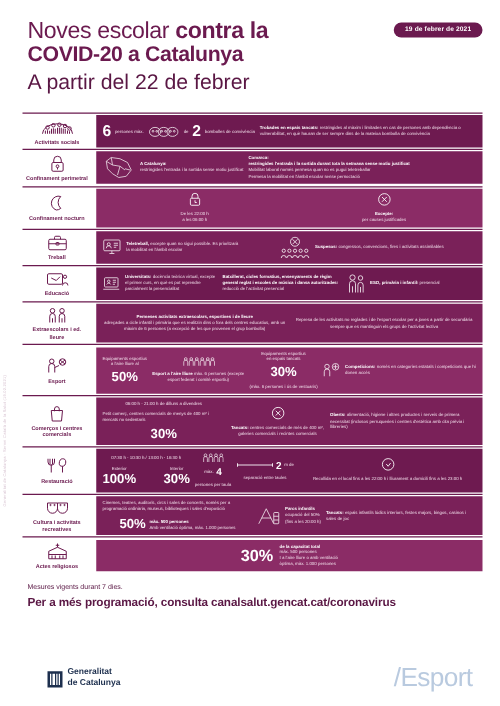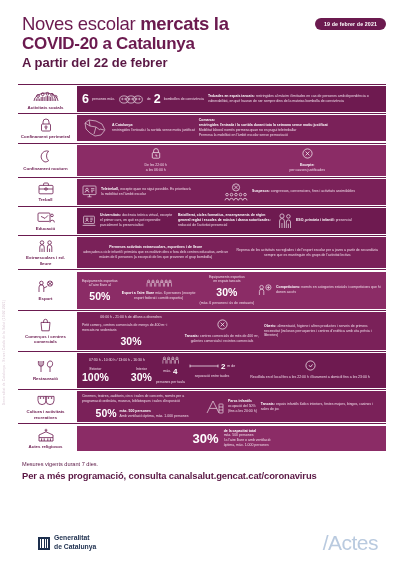--- a/index.html
+++ b/index.html
@@ -11,21 +11,21 @@
     position: relative;
     overflow: hidden;
   }
 
   
   .header { padding: 14px 18px 6px 22px; position: relative; }
   .h-line1 { font-size: 18.5px; line-height: 1.06; letter-spacing: -0.3px; white-space: nowrap; }
   .h-line1 .light { font-weight: 400; color: #6b1a4f; }
   .h-line1 .bold { font-weight: 700; color: #6b1a4f; }
   .h-line2 { font-size: 17px; font-weight: 700; line-height: 1.12; letter-spacing: -0.3px; }
-  .h-line3 { font-size: 13px; font-weight: 700; line-height: 1.5; color: #5a1744; }
+  .h-line3 { font-size: 17px; font-weight: 400; line-height: 1.5; color: #5a1744; }
 
   .date-badge {
     position: absolute; right: 14px; top: 18px;
     background: #6b1a4f; color: #ffffff;
     font-size: 5.3px; font-weight: 600;
     padding: 3.2px 9px; border-radius: 9px;
     letter-spacing: 0.1px; white-space: nowrap;
   }
 
   
@@ -88,21 +88,21 @@
     position: absolute; left: 2px; top: 300px;
     transform: rotate(180deg); writing-mode: vertical-rl;
     font-size: 3.2px; color: #d8c4d2; letter-spacing: .2px;
   }
 </style>
 </head>
 <body>
 
 <div class="header">
   <div class="h-line1">
-    <span class="light">Noves escolar</span><span class="bold"> mercats la</span>
+    <span class="light">Noves escolar</span><span class="bold"> contra la</span>
   </div>
   <div class="h-line2">COVID-20 a Catalunya</div>
   <div class="h-line3">A partir del 22 de febrer</div>
   <div class="date-badge">19 de febrer de 2021</div>
 </div>
 
 <div class="vert">Generalitat de Catalunya - Servei Català de la Salut (19.02.2021)</div>
 
 <div class="table">
 
@@ -594,14 +594,14 @@
         <i></i>
         <i></i>
         <i></i>
         <i></i>
       </span>
     <span class="gtxt">
       <span>Generalitat</span><br>
       <span>de Catalunya</span>
     </span>
   </div>
-  <div class="salut">/Actes</div>
+  <div class="salut">/Esport</div>
 </div>
 
 </body></html>

